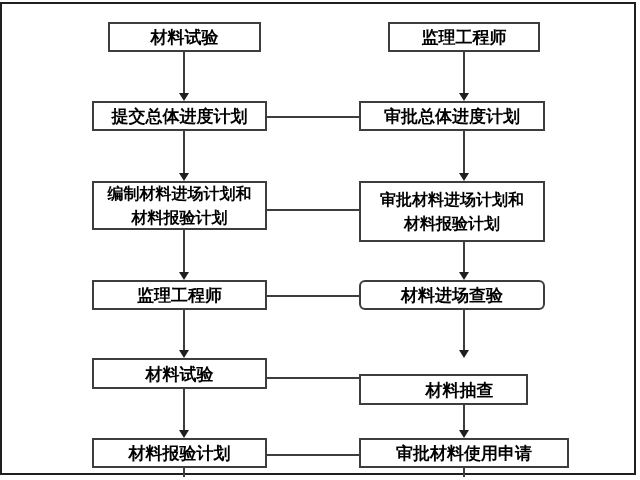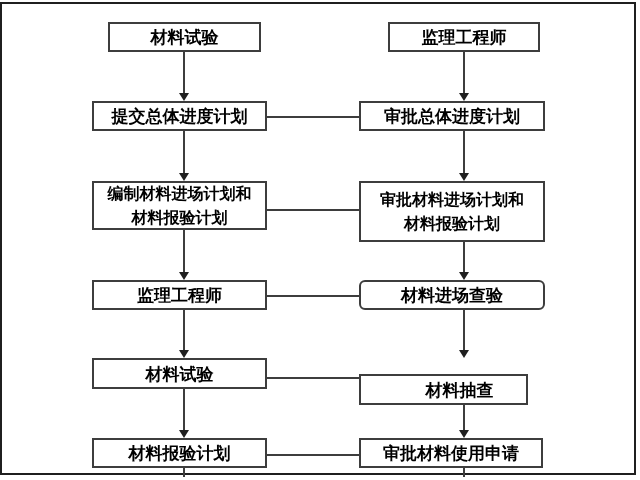--- a/index.html
+++ b/index.html
@@ -43,21 +43,21 @@
   .b-l2 { left:92px;  top:181px; width:175px; height:49px; font-size:16px; }
   .b-l3 { left:92px;  top:280px; width:175px; height:30px; }
   .b-l4 { left:92px;  top:358px; width:175px; height:31px; }
   .b-l5 { left:92px;  top:438px; width:175px; height:30px; }
   
   .b-r0 { left:388px; top:22px;  width:152px; height:30px; }
   .b-r1 { left:359px; top:101px; width:186px; height:30px; }
   .b-r2 { left:359px; top:181px; width:186px; height:61px; font-size:16px; }
   .b-r3 { left:359px; top:280px; width:186px; height:30px;border-radius:6px; }
   .b-r4 { left:359px; top:374px; width:169px; height:31px;padding-left:32px; }
-  .b-r5 { left:359px; top:438px; width:184px; height:30px; }
+  .b-r5 { left:359px; top:438px; width:210px; height:30px; }
 
   
   .vline {
     position: absolute;
     width: 2px;
     background: #3d3d3d;
     z-index: 1;
   }
   .hline {
     position: absolute;

